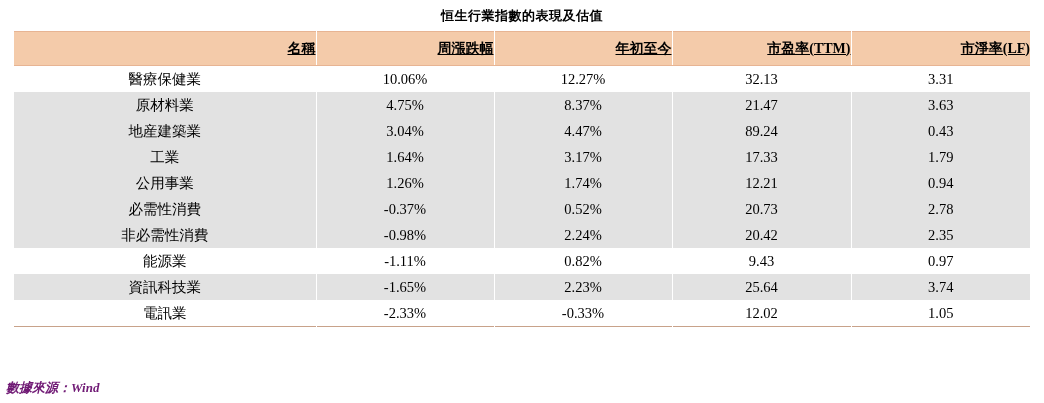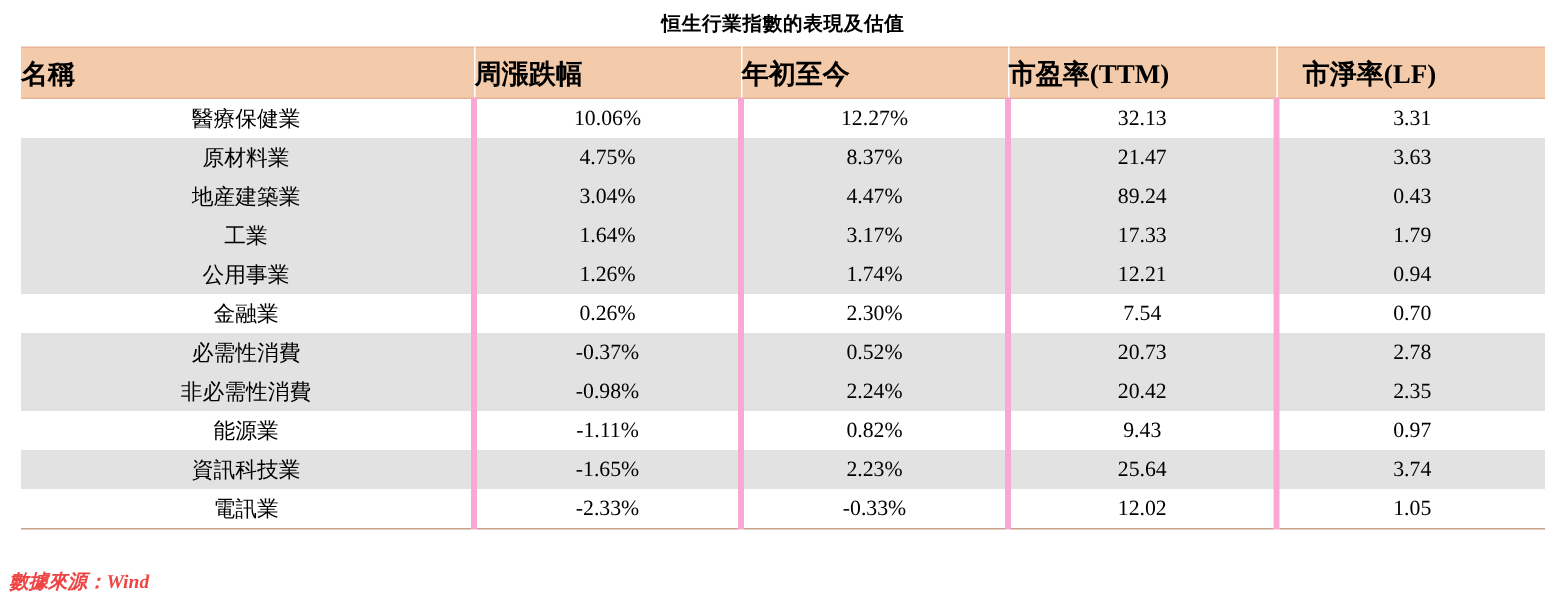--- a/index.html
+++ b/index.html
@@ -36,58 +36,59 @@
     border-collapse: collapse;
     width: 1016px;
     table-layout: fixed;
     border-top: 1px solid #c8a28a;
     border-bottom: 1px solid #c8a28a;
   }
   table.data th {
     background: #f4cbaa;
     font-family: "Liberation Serif", serif;
     font-weight: bold;
-    font-size: 18px;
-    text-align: left;
+    font-size: 14px;
+    text-align: right;
     height: 33px;
     padding: 0;
     border-left: 1px solid #ffffff;
     border-right: 1px solid #ffffff;
     border-top: 1px solid #e7b493;
     border-bottom: 1px solid #e7b493;
+    text-decoration: underline;
   }
   table.data th:first-child { border-left: none; }
   table.data th:last-child { border-right: none; padding-left: 17px; }
   table.data td {
     font-family: "Liberation Serif", serif;
     font-size: 14.5px;
     text-align: center;
     height: 26px;
     padding: 0;
-    border-left: 4px solid #f9a8d4;
+    border-left: 1px solid #f9a8d4;
     border-right: 1px solid #ffffff;
   }
   table.data td:first-child { border-left: none; text-align: center; }
   table.data td:last-child { border-right: none; }
   table.data tr.odd td { background: #ffffff; }
   table.data tr.even td { background: #e2e2e2; }
   .col-name { width: 302px; }
   .col-wk   { width: 178px; }
   .col-ytd  { width: 178px; }
   .col-pe   { width: 179px; }
   .col-pb   { width: 179px; }
   .source {
     position: absolute;
     left: 6px;
     bottom: 6px;
     font-family: "Liberation Serif", serif;
     font-style: italic;
     font-weight: bold;
     font-size: 13px;
-    color: #ef4444;
+    color: #701a75;
   }
 </style>
 </head>
 <body>
 
 <div class="page">
 
   <div class="title">恒生行業指數的表現及估值</div>
 
   <div class="table-wrap">
@@ -137,27 +138,20 @@
           <td>17.33</td>
           <td>1.79</td>
         </tr>
         <tr class="even">
           <td>公用事業</td>
           <td>1.26%</td>
           <td>1.74%</td>
           <td>12.21</td>
           <td>0.94</td>
         </tr>
-        <tr class="odd">
-          <td>金融業</td>
-          <td>0.26%</td>
-          <td>2.30%</td>
-          <td>7.54</td>
-          <td>0.70</td>
-        </tr>
         <tr class="even">
           <td>必需性消費</td>
           <td>-0.37%</td>
           <td>0.52%</td>
           <td>20.73</td>
           <td>2.78</td>
         </tr>
         <tr class="even">
           <td>非必需性消費</td>
           <td>-0.98%</td>

